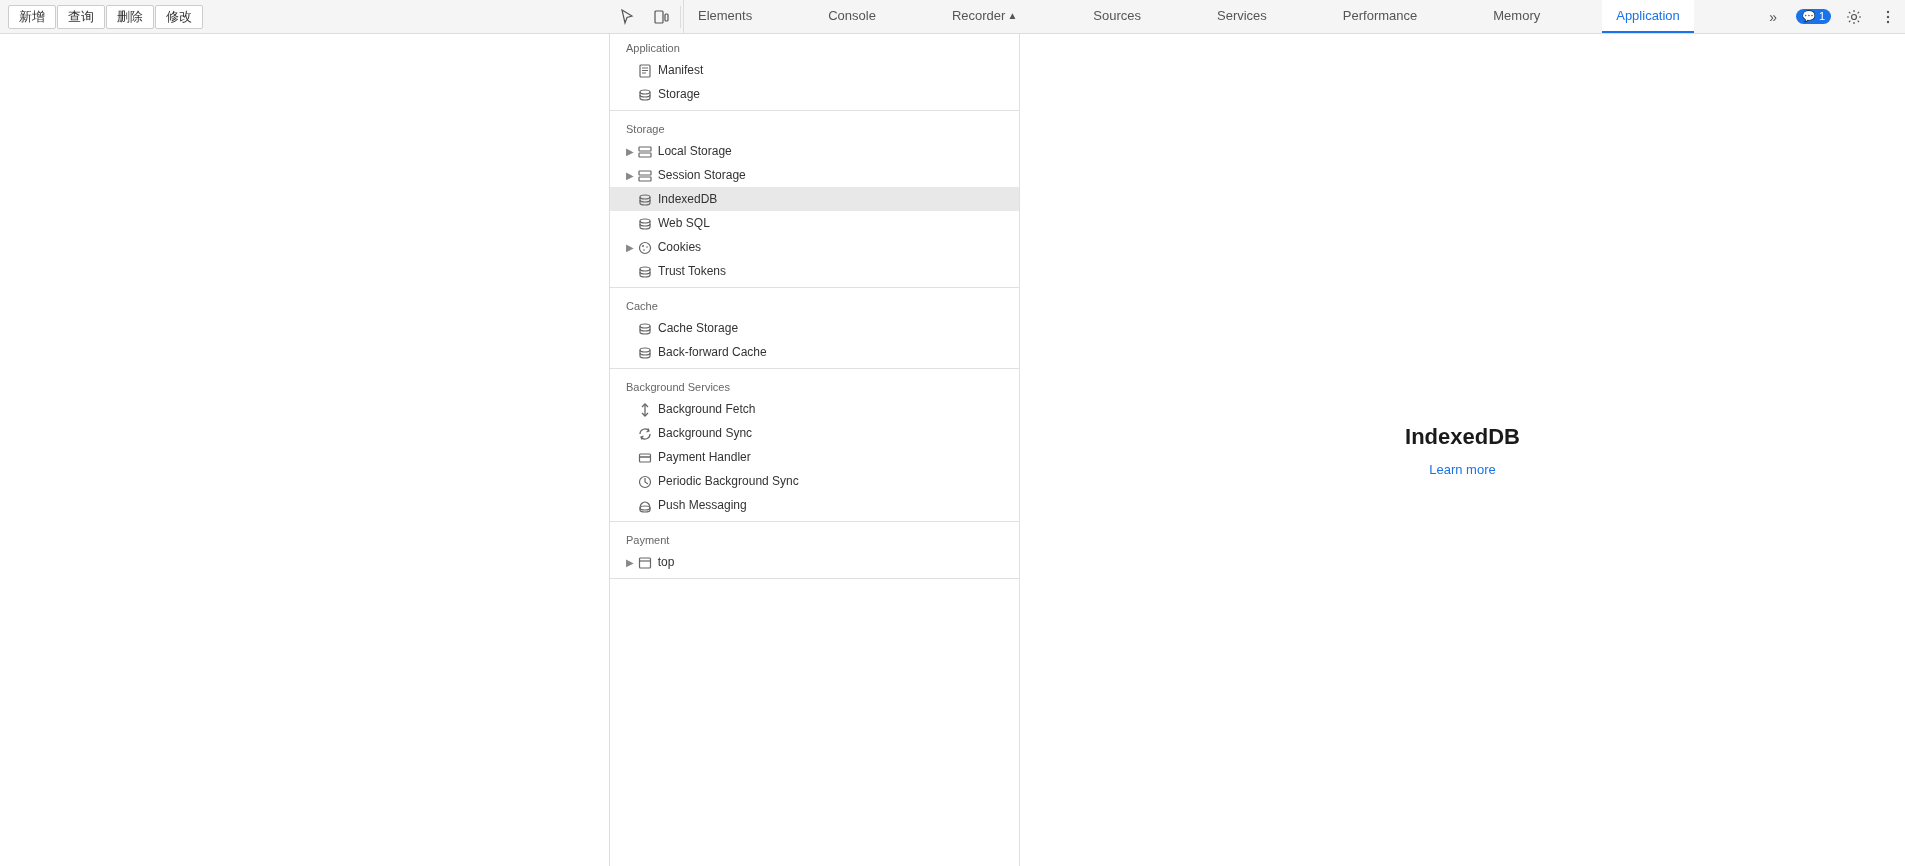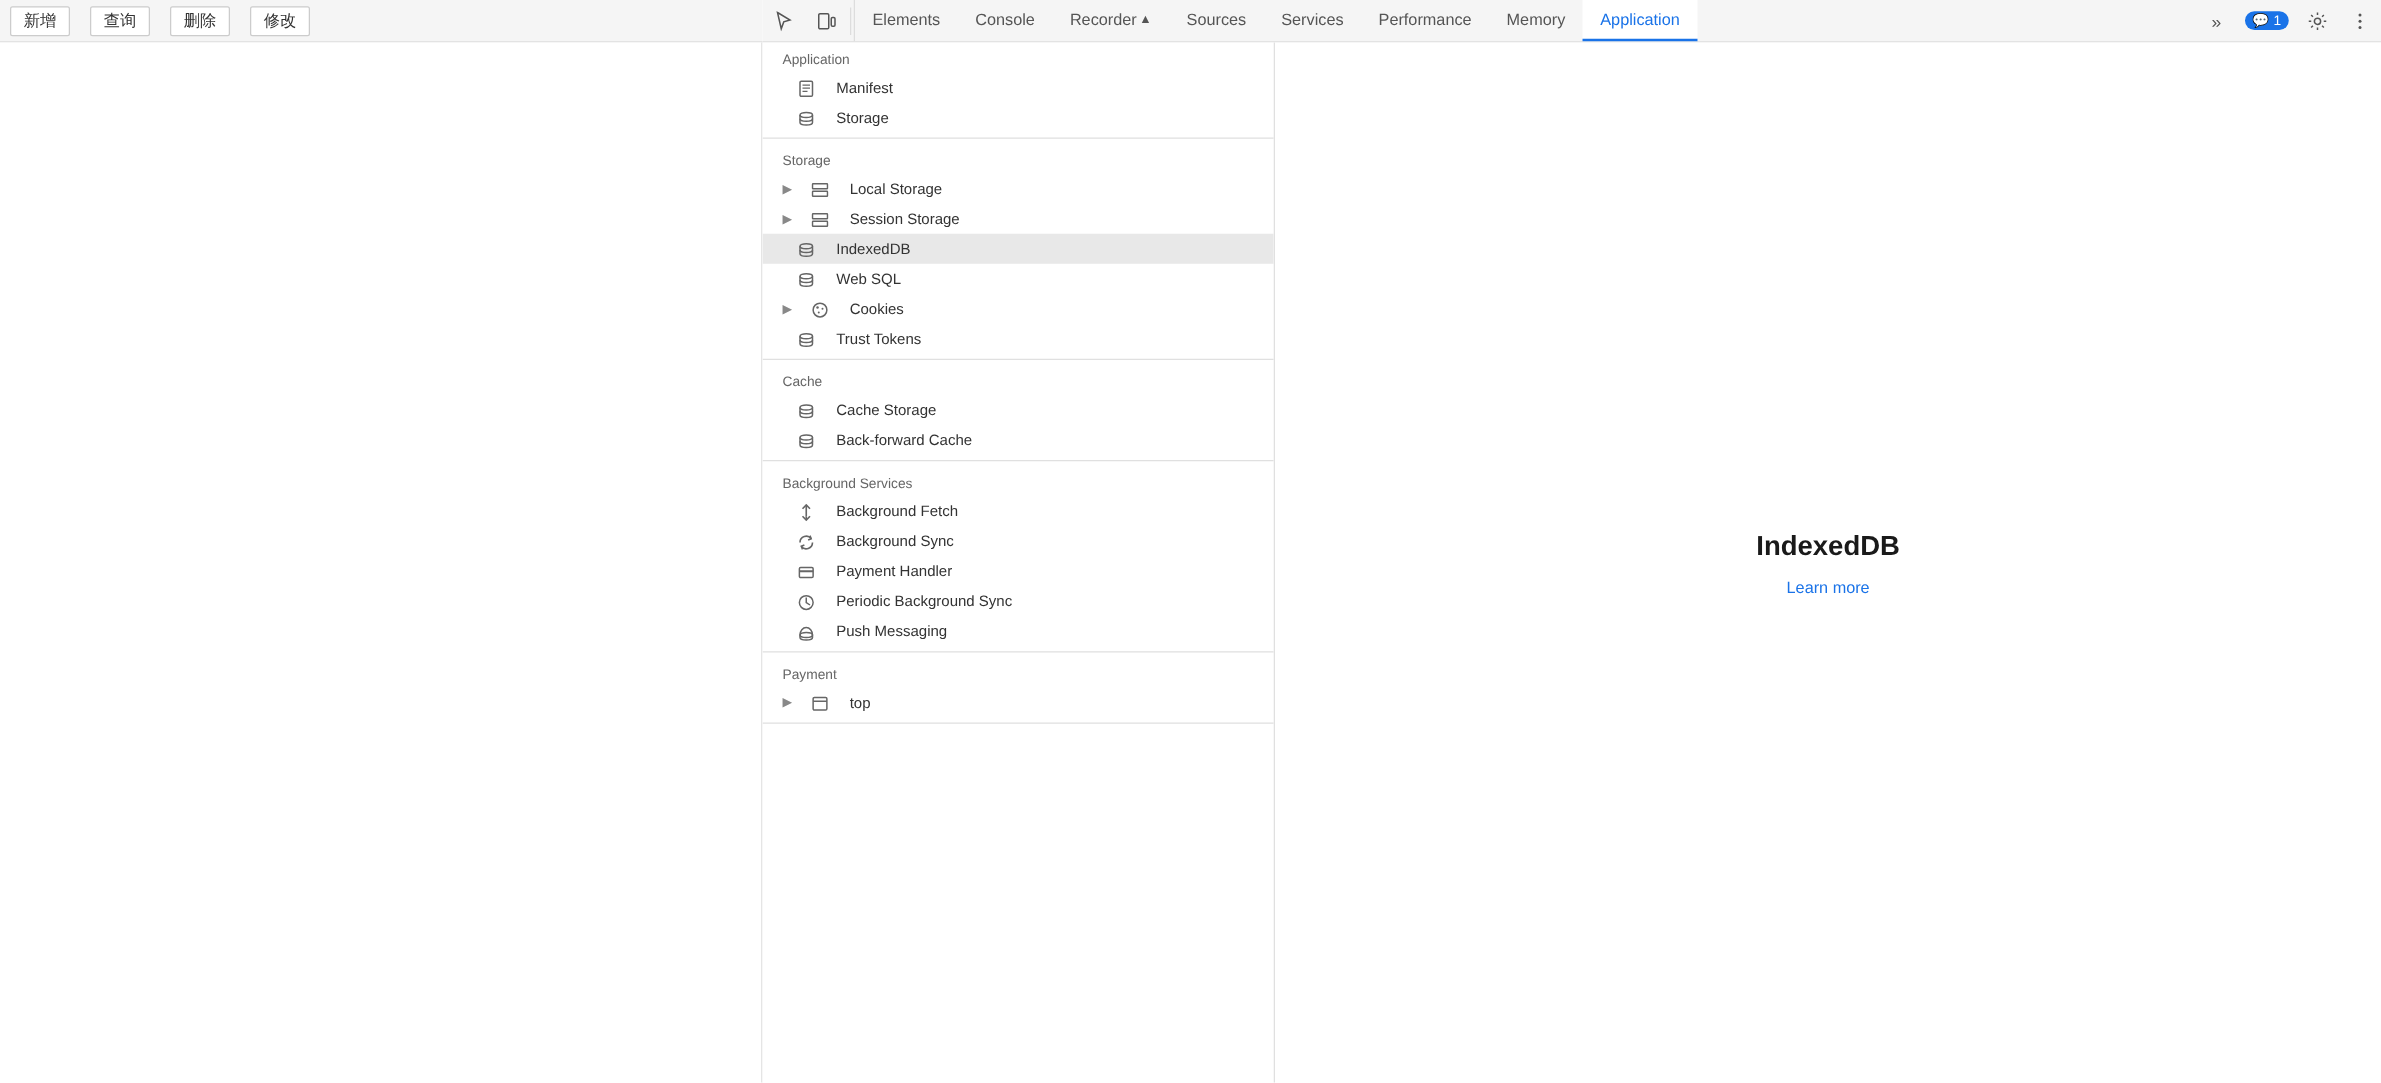--- a/index.html
+++ b/index.html
@@ -26,21 +26,21 @@
       position: absolute;
       top: 0; left: 0;
     }
     .app-btn {
       border: 1px solid #ccc;
       background: #fff;
       padding: 2px 10px;
       cursor: pointer;
       font-size: 13px;
       color: #333;
-      margin-right: 16px;
+      margin-right: 1px;
       border-radius: 2px;
     }
 
     
     .devtools-tabs {
       position: absolute;
       top: 0; left: 610px; right: 0;
       height: 34px;
       background: #f5f5f5;
       border-bottom: 1px solid #ddd;
@@ -58,20 +58,21 @@
       display: flex;
       align-items: center;
       justify-content: center;
       cursor: pointer;
       color: #555;
     }
     .devtools-tabs-list {
       display: flex;
       align-items: stretch;
       flex: 1;
+      gap: 48px;
     }
     .devtools-tab {
       padding: 0 14px;
       display: flex;
       align-items: center;
       cursor: pointer;
       color: #555;
       font-size: 13px;
       border-bottom: 2px solid transparent;
       white-space: nowrap;
@@ -126,21 +127,20 @@
     }
 
     .sidebar-item {
       display: flex;
       align-items: center;
       padding: 4px 16px 4px 28px;
       cursor: pointer;
       font-size: 12px;
       color: #333;
       height: 24px;
-      gap: 11px;
     }
     .sidebar-item.active { background: #e8e8e8; }
     .sidebar-item.has-arrow { padding-left: 16px; }
 
     .sidebar-icon {
       margin-right: 6px;
       font-size: 13px;
       color: #666;
       flex-shrink: 0;
     }

